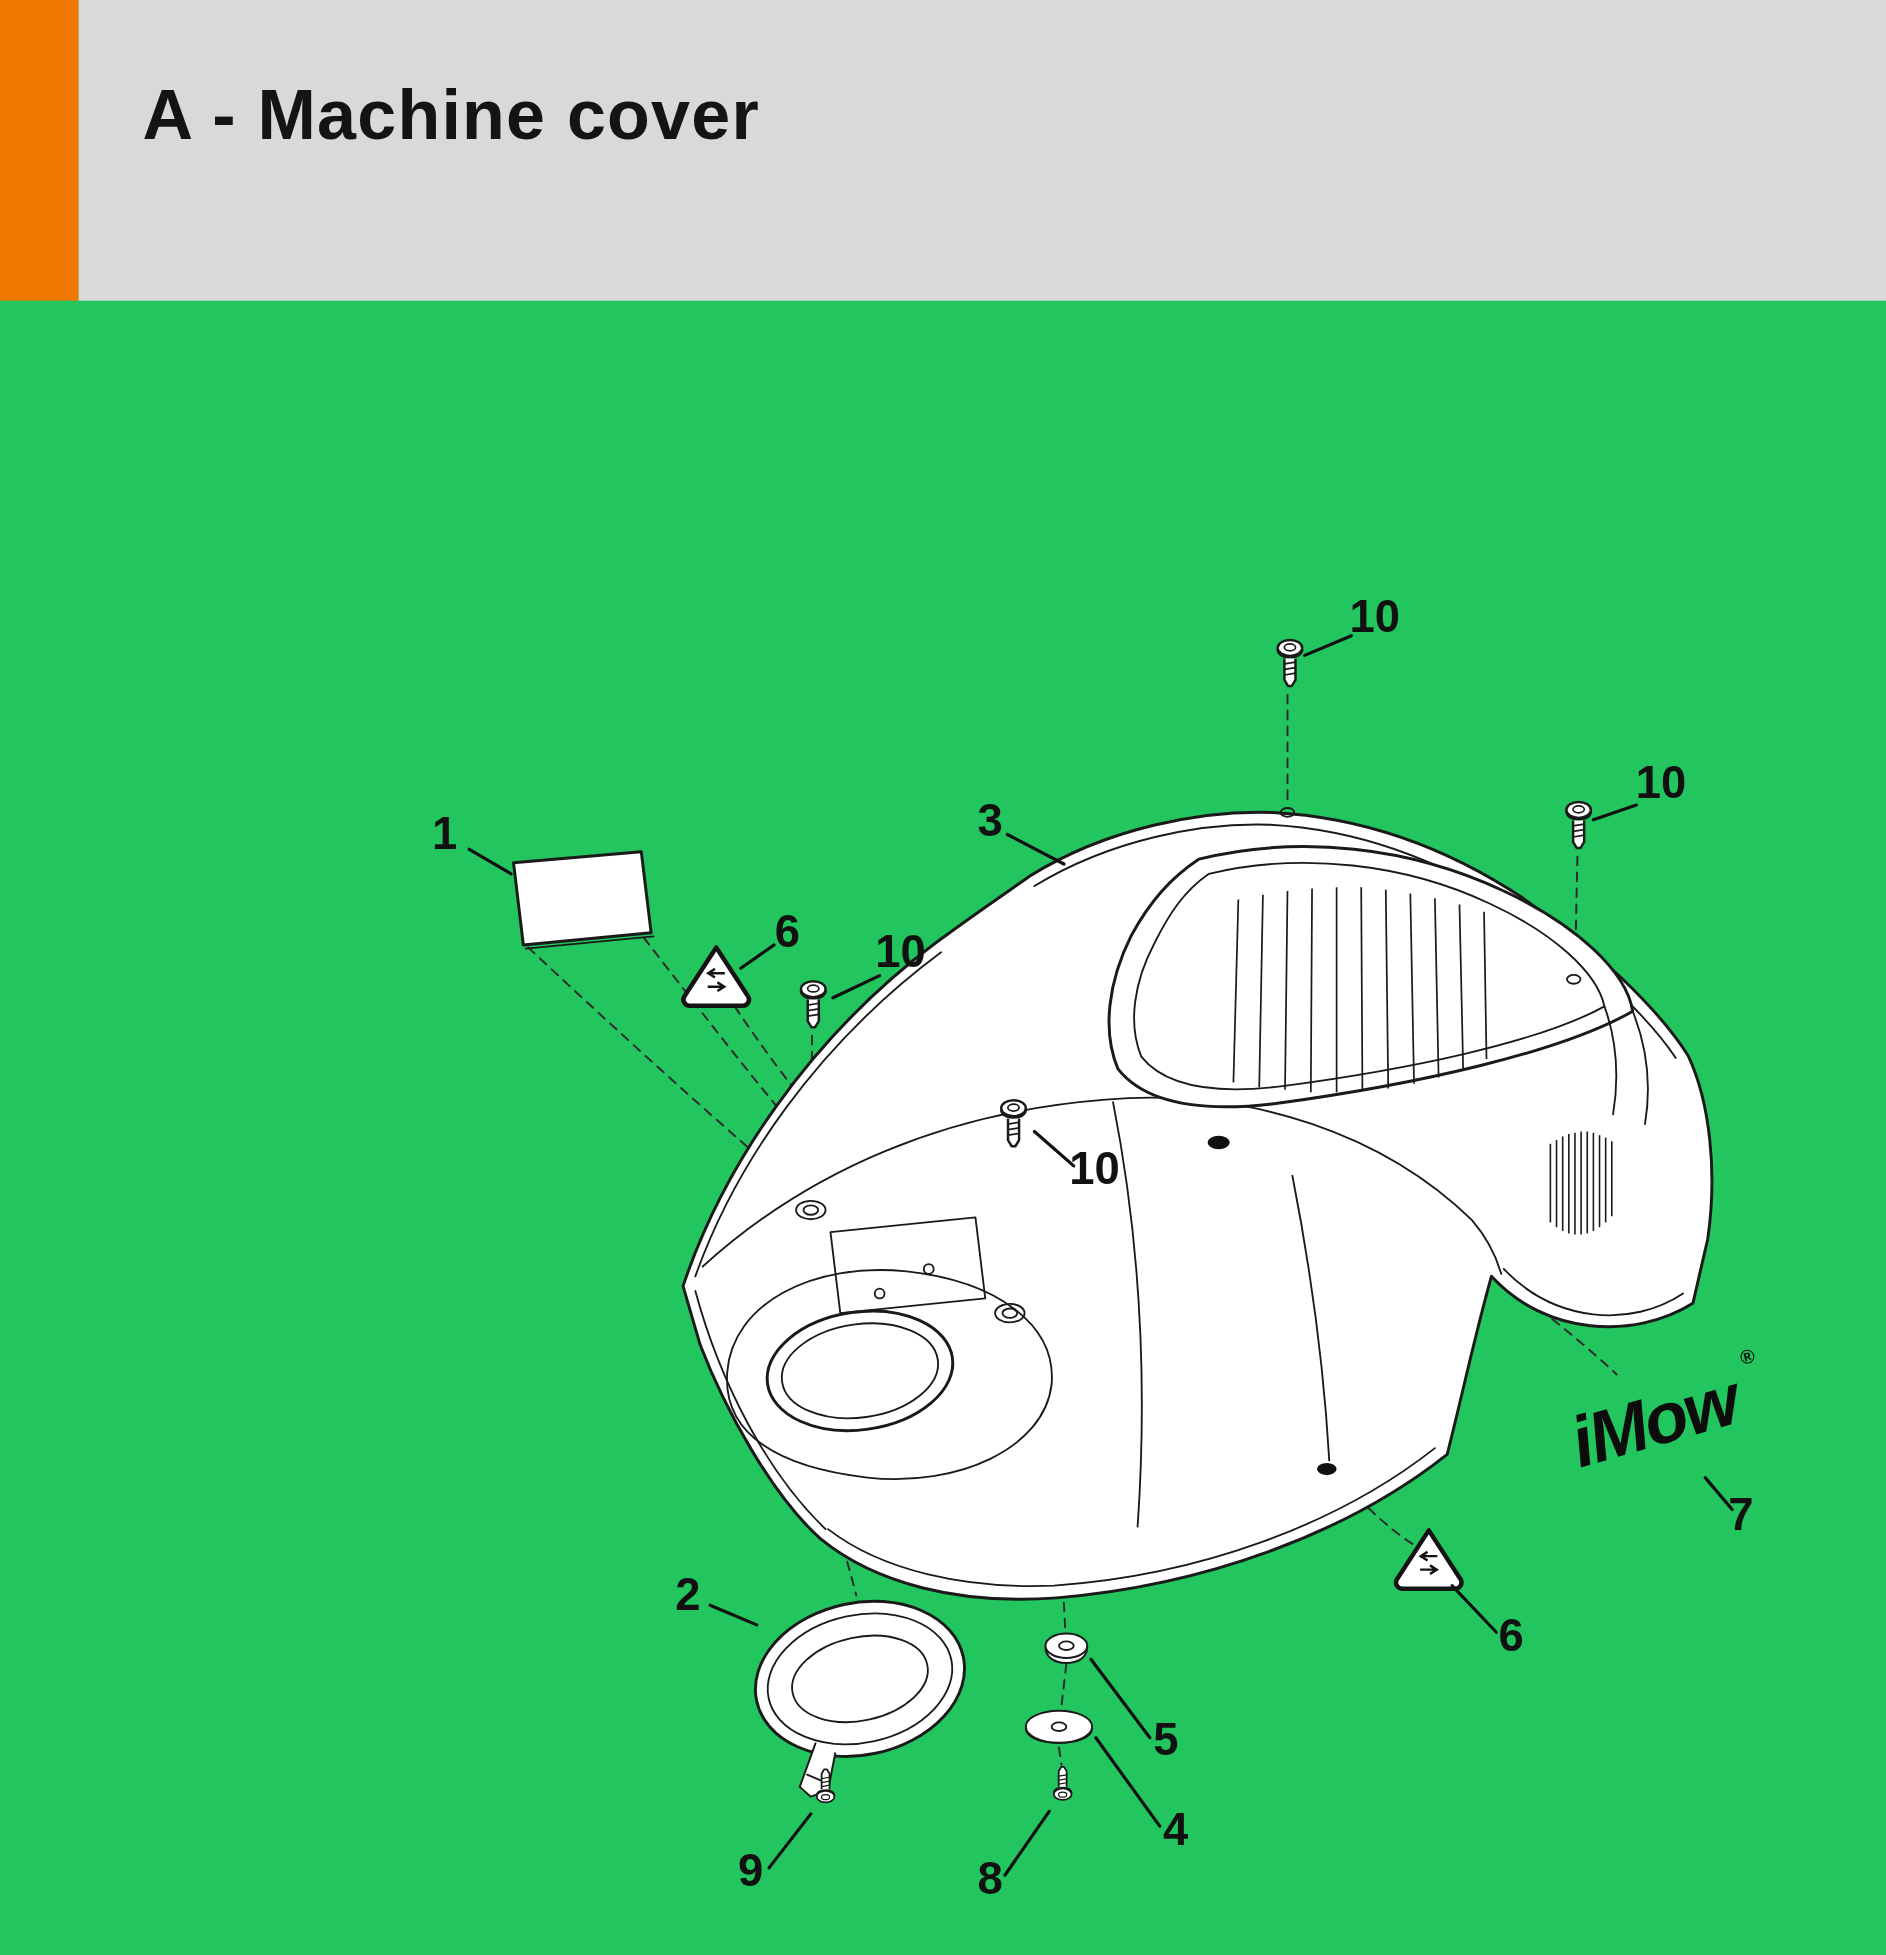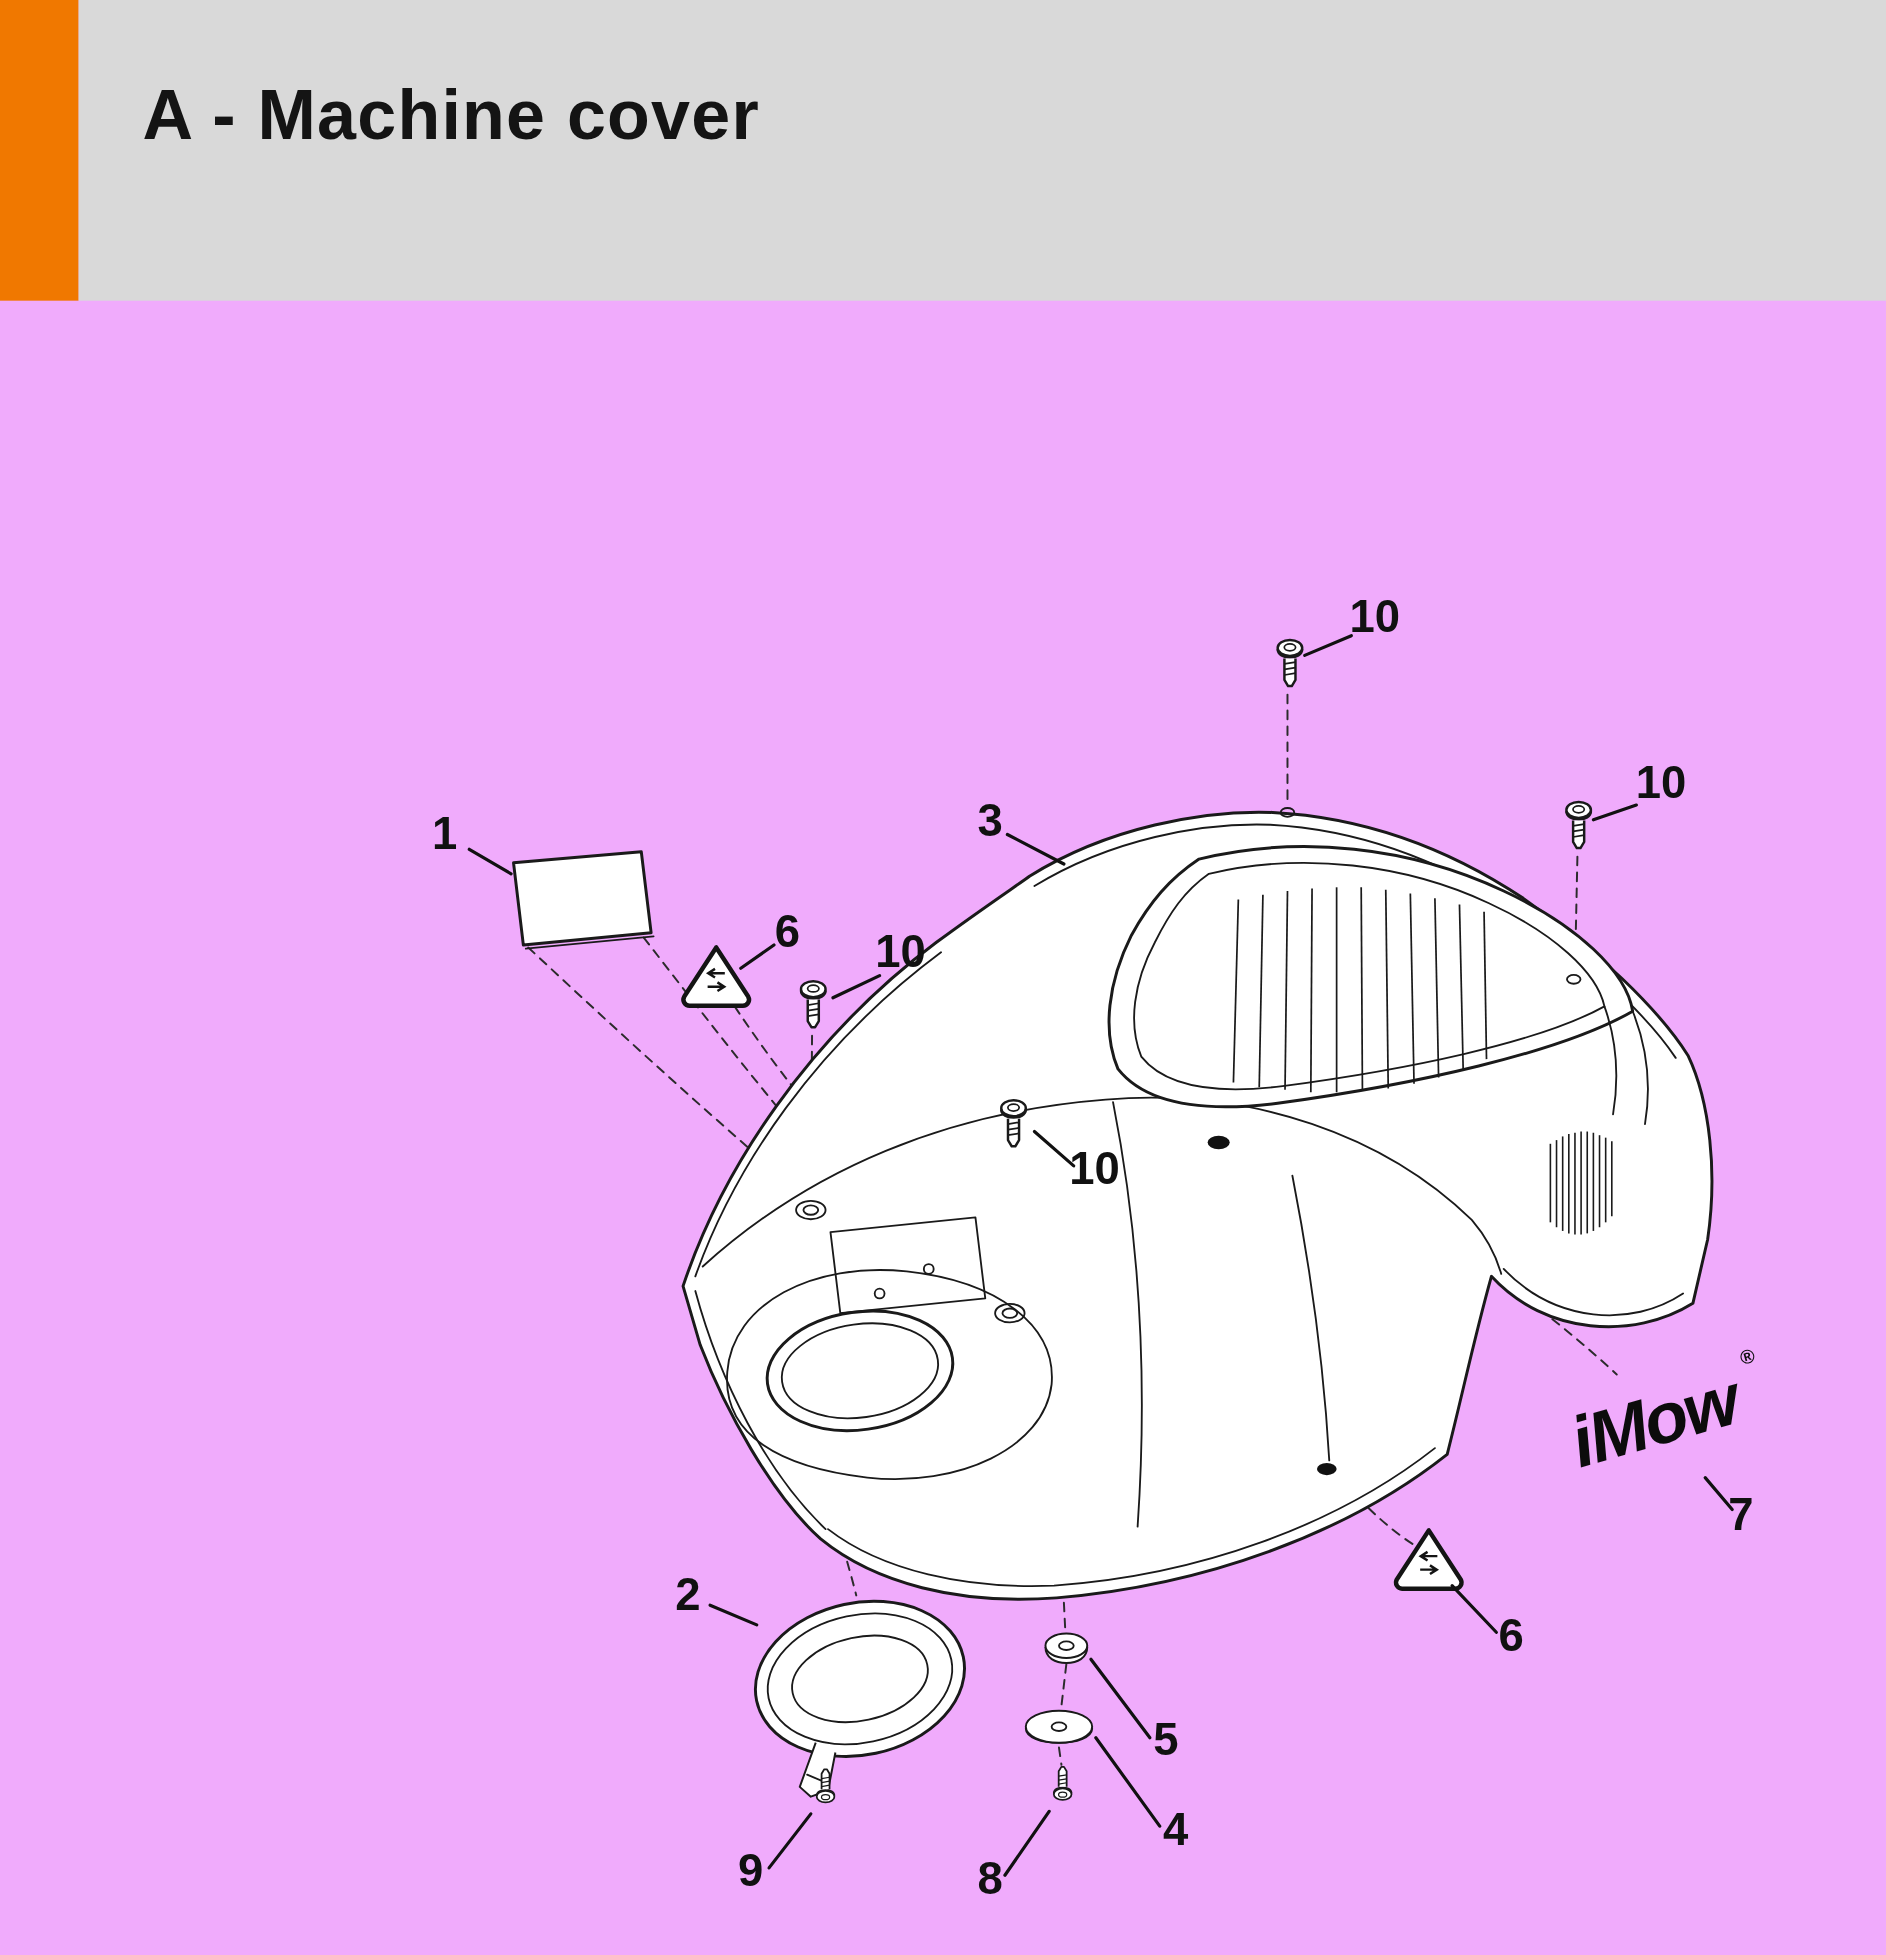--- a/index.html
+++ b/index.html
@@ -1,21 +1,21 @@
 <!DOCTYPE html>
 <html style="font-size:11.5px"><head>
 <meta charset="utf-8">
 <style>
   * { margin:0; padding:0; box-sizing:border-box; }
   html, body { background:#ffffff; }
   .page {
     position:relative;
     width:1887px;
     height:1955px;
-    background:#f0abfc;
+    background:#22c55e;
     overflow:hidden;
     font-family:"Liberation Sans", sans-serif;
   }
   svg.canvas { position:absolute; left:0; top:0; width:100%; height:100%; display:block; }
 
   .title   { font-size:57px; font-weight:bold; fill:#141414; letter-spacing:1px; font-family:"Liberation Sans", sans-serif; }
   .outline { fill:none; stroke:#1a1a1a; stroke-width:2.4; stroke-linecap:round; stroke-linejoin:round; }
   .thin    { fill:none; stroke:#1a1a1a; stroke-width:1.5; stroke-linecap:round; stroke-linejoin:round; }
   .white   { fill:#ffffff; stroke:#1a1a1a; stroke-width:2.4; stroke-linejoin:round; }
   .whitethin { fill:#ffffff; stroke:#1a1a1a; stroke-width:1.6; stroke-linejoin:round; }

